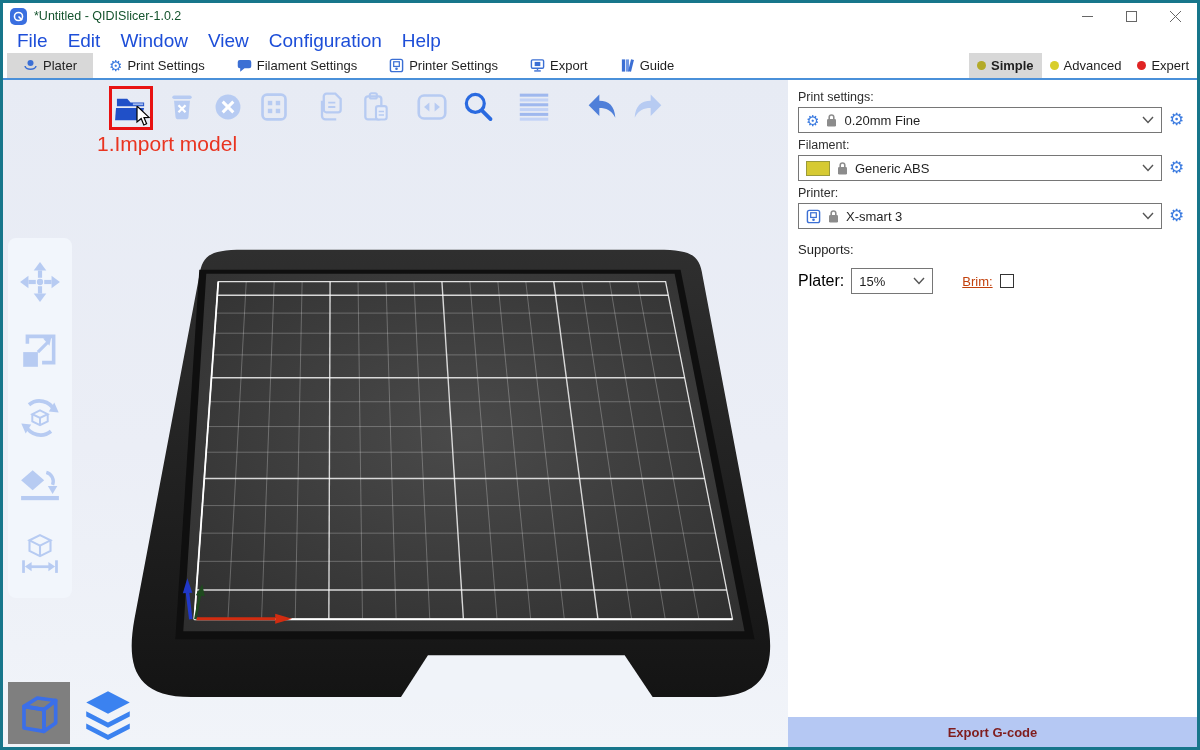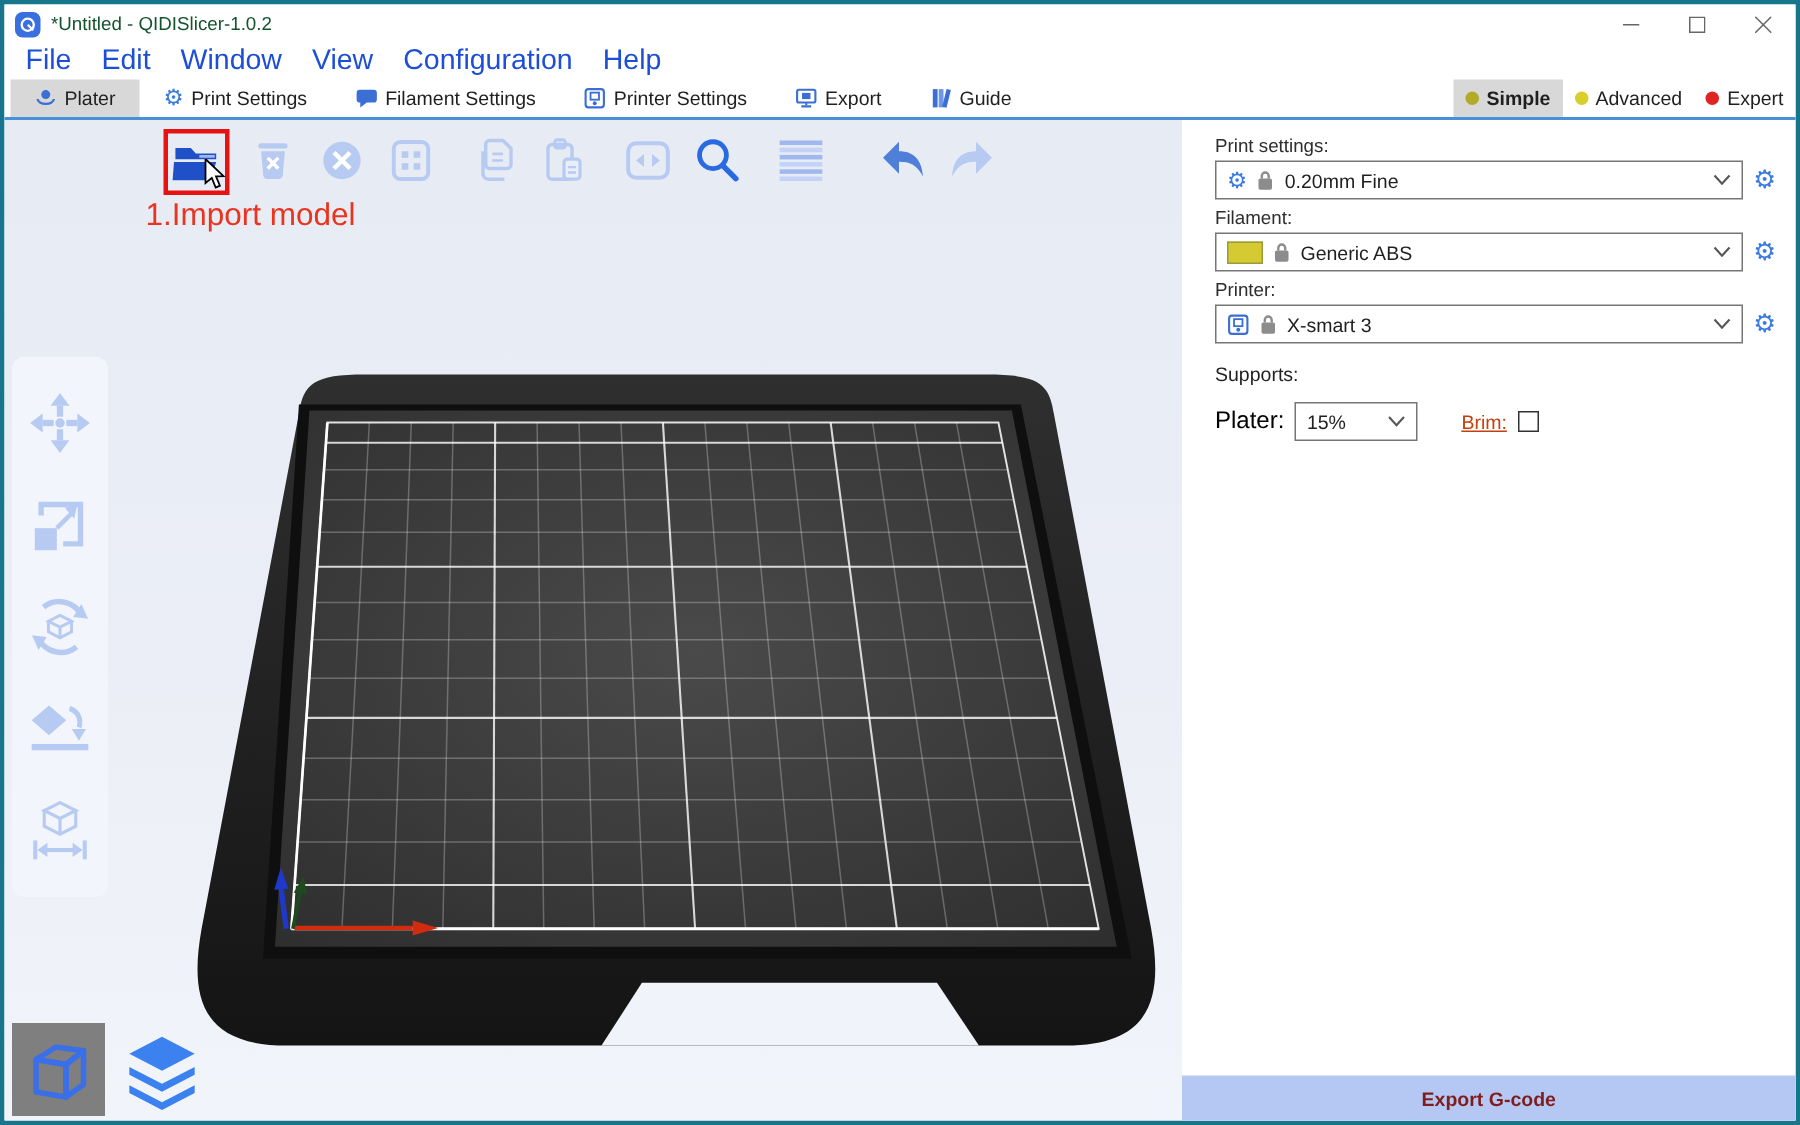--- a/index.html
+++ b/index.html
@@ -55,21 +55,21 @@
             justify-content:space-evenly;}
   .gizmo{width:48px;height:48px;display:flex;align-items:center;justify-content:center;}
 
   
   .viewbar{position:absolute;left:5px;bottom:3px;display:flex;gap:7px;align-items:flex-end;}
   .viewbtn{width:62px;height:62px;display:flex;align-items:center;justify-content:center;}
   .viewbtn.active3d{background:#7f7f7f;}
 
   
   .sidepanel{width:409px;background:#fff;display:flex;flex-direction:column;box-sizing:border-box;}
-  .panel-content{padding:5px 10px 0 10px;margin-left:12px;}
+  .panel-content{padding:5px 10px 0 10px;}
   .lbl{font-size:12.5px;color:#2e2e2e;margin:5px 0 3px;}
   .combo-row{display:flex;align-items:center;gap:4px;}
   .combo{flex:1;display:flex;align-items:center;gap:7px;height:26px;box-sizing:border-box;
          border:1px solid #767676;background:#fff;padding:0 7px;font-size:13px;color:#1f1f1f;}
   .combo .chev{margin-left:auto;}
   .gearbtn{width:21px;flex:0 0 auto;text-align:center;font-size:17px;color:#3b7be0;line-height:26px;}
   .gear-inline{font-size:15px;color:#3b7be0;line-height:1;}
   .swatch{width:24px;height:15px;background:#d6ca32;border:1px solid #9a9a3a;box-sizing:border-box;}
   .supports-row{display:flex;align-items:center;gap:9px;margin-top:13px;margin-right:25px;}
   .supports-row .lbl-inline{font-size:13px;color:#1f1f1f;white-space:nowrap;}

